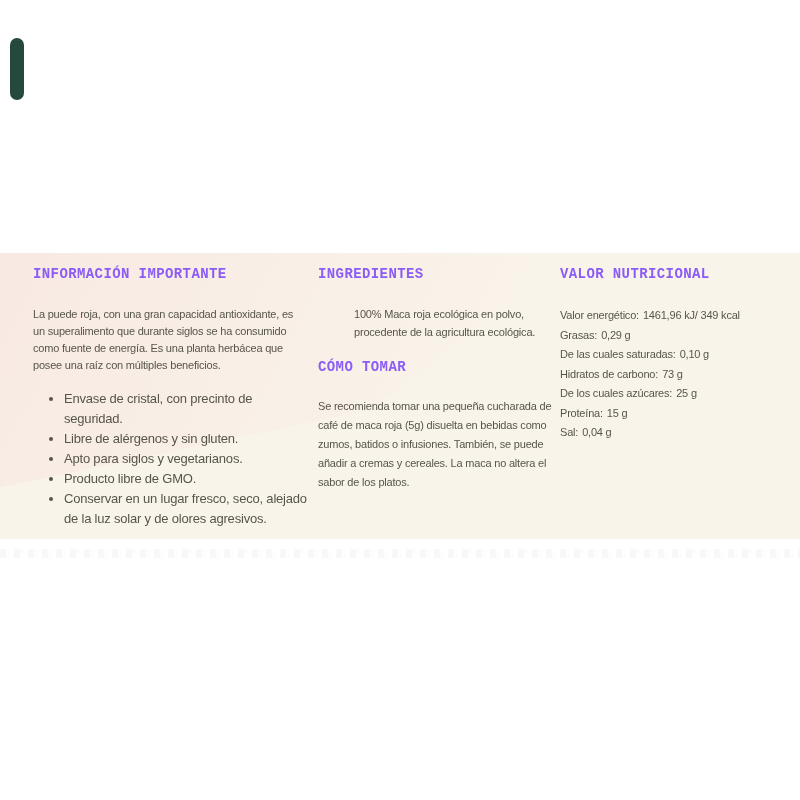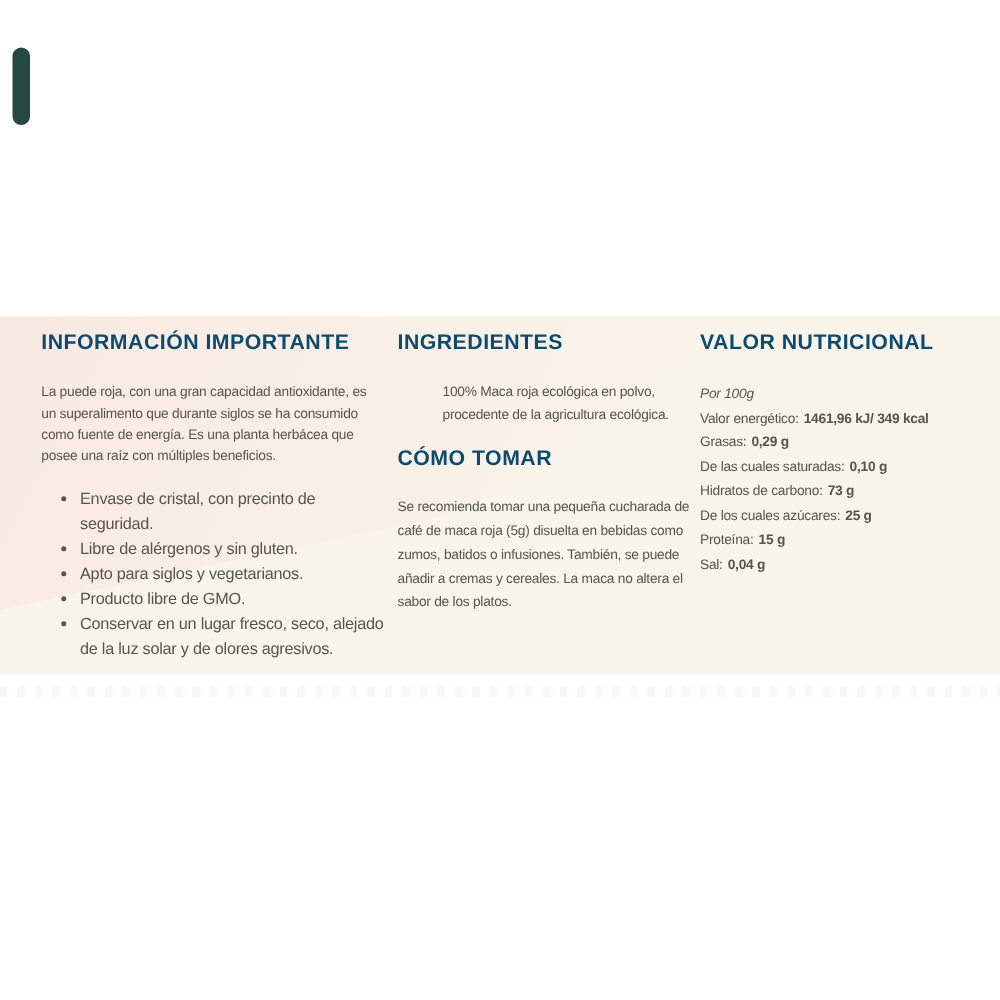--- a/index.html
+++ b/index.html
@@ -48,25 +48,26 @@
   .col {
     position: absolute;
     top: 13px;
   }
   .col1 { left: 33px;  width: 274px; }
   .col2 { left: 318px; width: 240px; }
   .col3 { left: 560px; width: 200px; }
 
   h3 {
     margin: 0 0 24px 0;
-    font-size: 17px;
+    font-size: 14px;
     line-height: 16px;
     font-weight: 700;
     letter-spacing: 0.4px;
-    color: #0c4a6e;
+    color: #8b5cf6;
+    font-family: Liberation Mono, monospace;
   }
   .h2gap { margin: 18px 0 22px 0; }
 
   p {
     margin: 0;
     font-size: 11px;
     letter-spacing: -0.2px;
     line-height: 17px;
   }
   .col2 p.p1 { line-height: 17.5px; margin-bottom: 0; margin-left: 36px; }
@@ -85,21 +86,21 @@
     font-style: italic;
     line-height: 19.5px;
   }
   .nrow {
     font-size: 11px;
     letter-spacing: -0.2px;
     line-height: 19.5px;
     white-space: nowrap;
   }
   .nval {
-    font-weight: 700;
+    font-weight: 400;
     margin-left: 4px;
   }
 
   
   .pattern-strip {
     position: absolute;
     left: 0;
     top: 549px;
     width: 800px;
     height: 9px;
@@ -132,21 +133,20 @@
 
   <div class="col col2">
     <h3>INGREDIENTES</h3>
     <p class="p1">100% Maca roja ecológica en polvo, procedente de la agricultura ecológica.</p>
     <h3 class="h2gap">CÓMO TOMAR</h3>
     <p class="p2">Se recomienda tomar una pequeña cucharada de café de maca roja (5g) disuelta en bebidas como zumos, batidos o infusiones. También, se puede añadir a cremas y cereales. La maca no altera el sabor de los platos.</p>
   </div>
 
   <div class="col col3">
     <h3>VALOR NUTRICIONAL</h3>
-    <p class="serving">Por 100g</p>
     <div class="nrow"><span class="nlabel">Valor energético:</span><span class="nval">1461,96 kJ/ 349 kcal</span></div>
     <div class="nrow"><span class="nlabel">Grasas:</span><span class="nval">0,29 g</span></div>
     <div class="nrow"><span class="nlabel">De las cuales saturadas:</span><span class="nval">0,10 g</span></div>
     <div class="nrow"><span class="nlabel">Hidratos de carbono:</span><span class="nval">73 g</span></div>
     <div class="nrow"><span class="nlabel">De los cuales azúcares:</span><span class="nval">25 g</span></div>
     <div class="nrow"><span class="nlabel">Proteína:</span><span class="nval">15 g</span></div>
     <div class="nrow"><span class="nlabel">Sal:</span><span class="nval">0,04 g</span></div>
   </div>
 </section>
 

